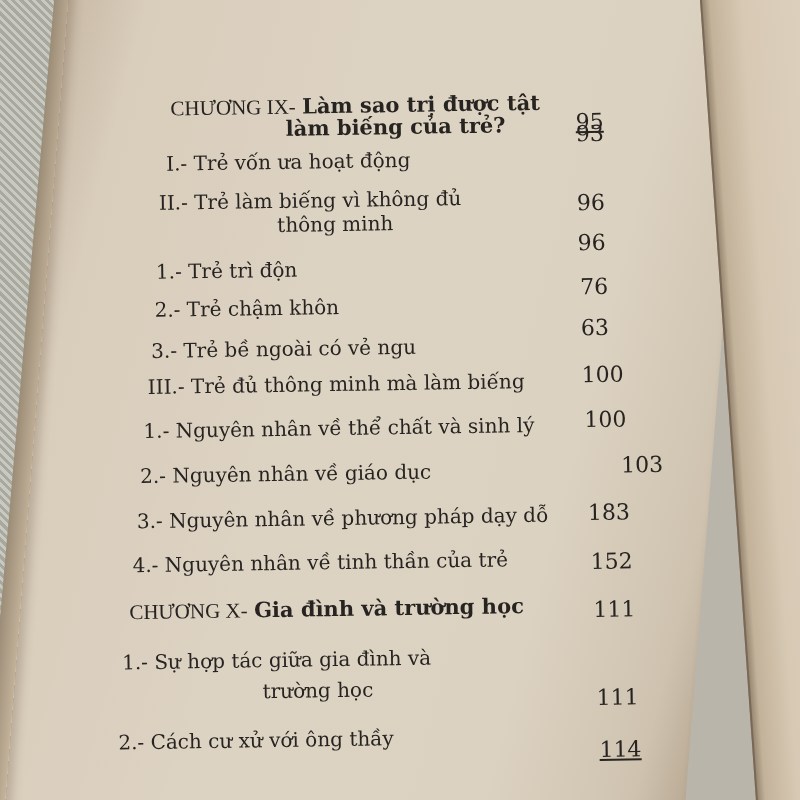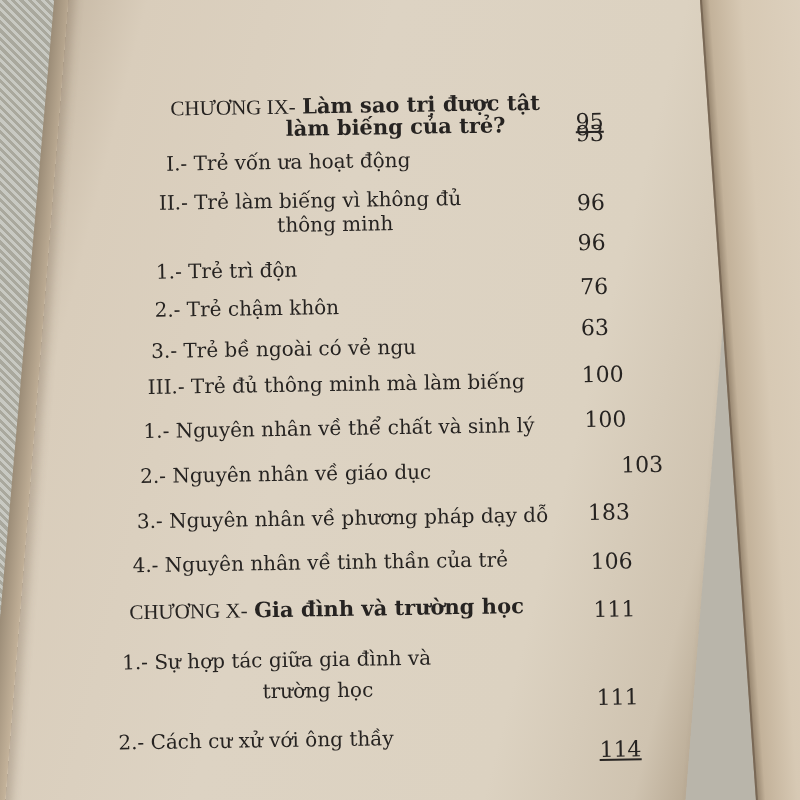--- a/index.html
+++ b/index.html
@@ -90,21 +90,21 @@
   <div class="entry" style="left:143px; top:415px;">1.- Nguyên nhân về thể chất và sinh lý</div>
   <div class="num" style="left:584px; top:410px;">100</div>
 
   <div class="entry" style="left:139px; top:460px;">2.- Nguyên nhân về giáo dục</div>
   <div class="num" style="left:586px; top:456px;margin-left:34px;">103</div>
 
   <div class="entry" style="left:135px; top:505px;">3.- Nguyên nhân về phương pháp dạy dỗ</div>
   <div class="num" style="left:586px; top:503px;">183</div>
 
   <div class="entry" style="left:130px; top:549px;">4.- Nguyên nhân về tinh thần của trẻ</div>
-  <div class="num" style="left:588px; top:552px;">106</div>
+  <div class="num" style="left:588px; top:552px;">152</div>
 
   <div class="entry" style="left:126px; top:596px;">
     <span class="chapter-prefix">CHƯƠNG X-</span>
     <span class="chapter-title">Gia đình và trường học</span>
   </div>
   <div class="num" style="left:590px; top:600px;">111</div>
 
   <div class="entry" style="left:118px; top:646px;">1.- Sự hợp tác giữa gia đình và</div>
   <div class="entry" style="left:258px; top:677px;">trường học</div>
   <div class="num" style="left:592px; top:688px;">111</div>

